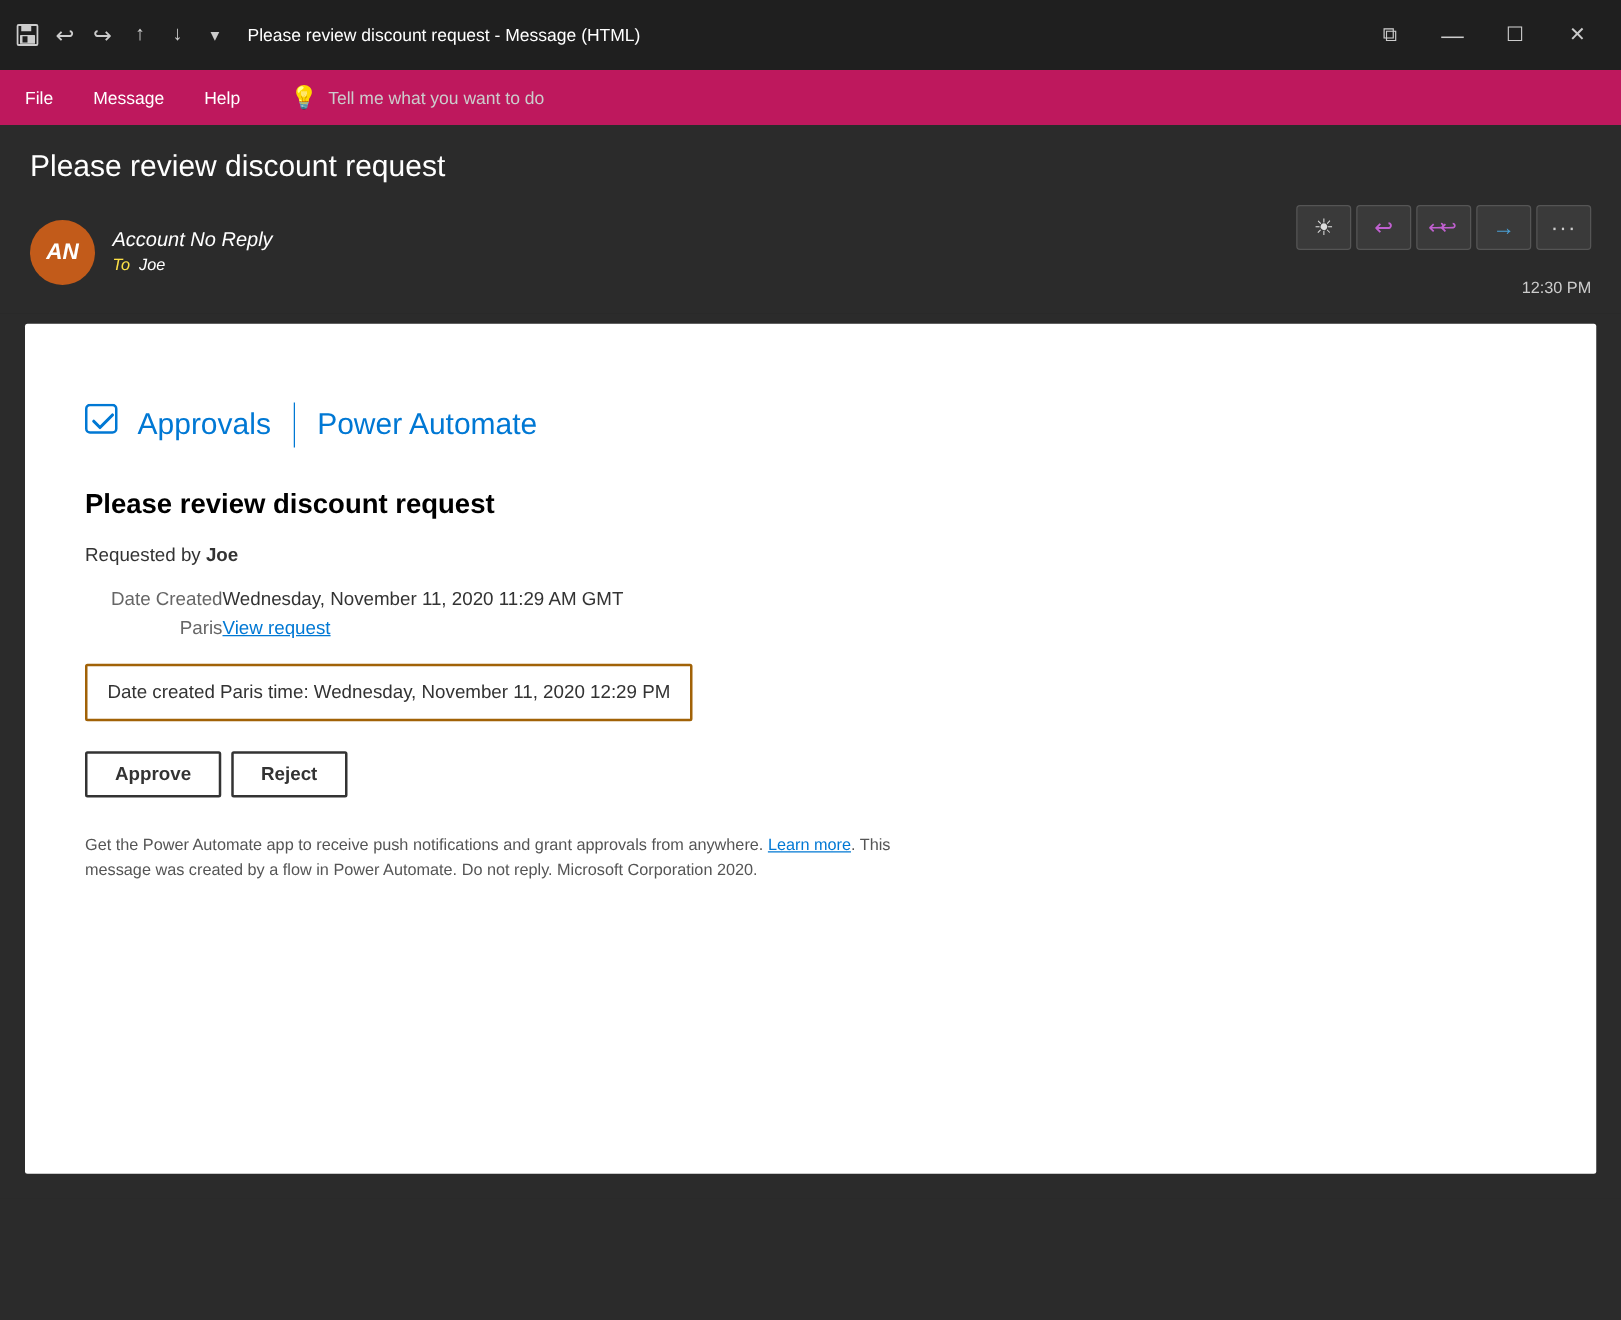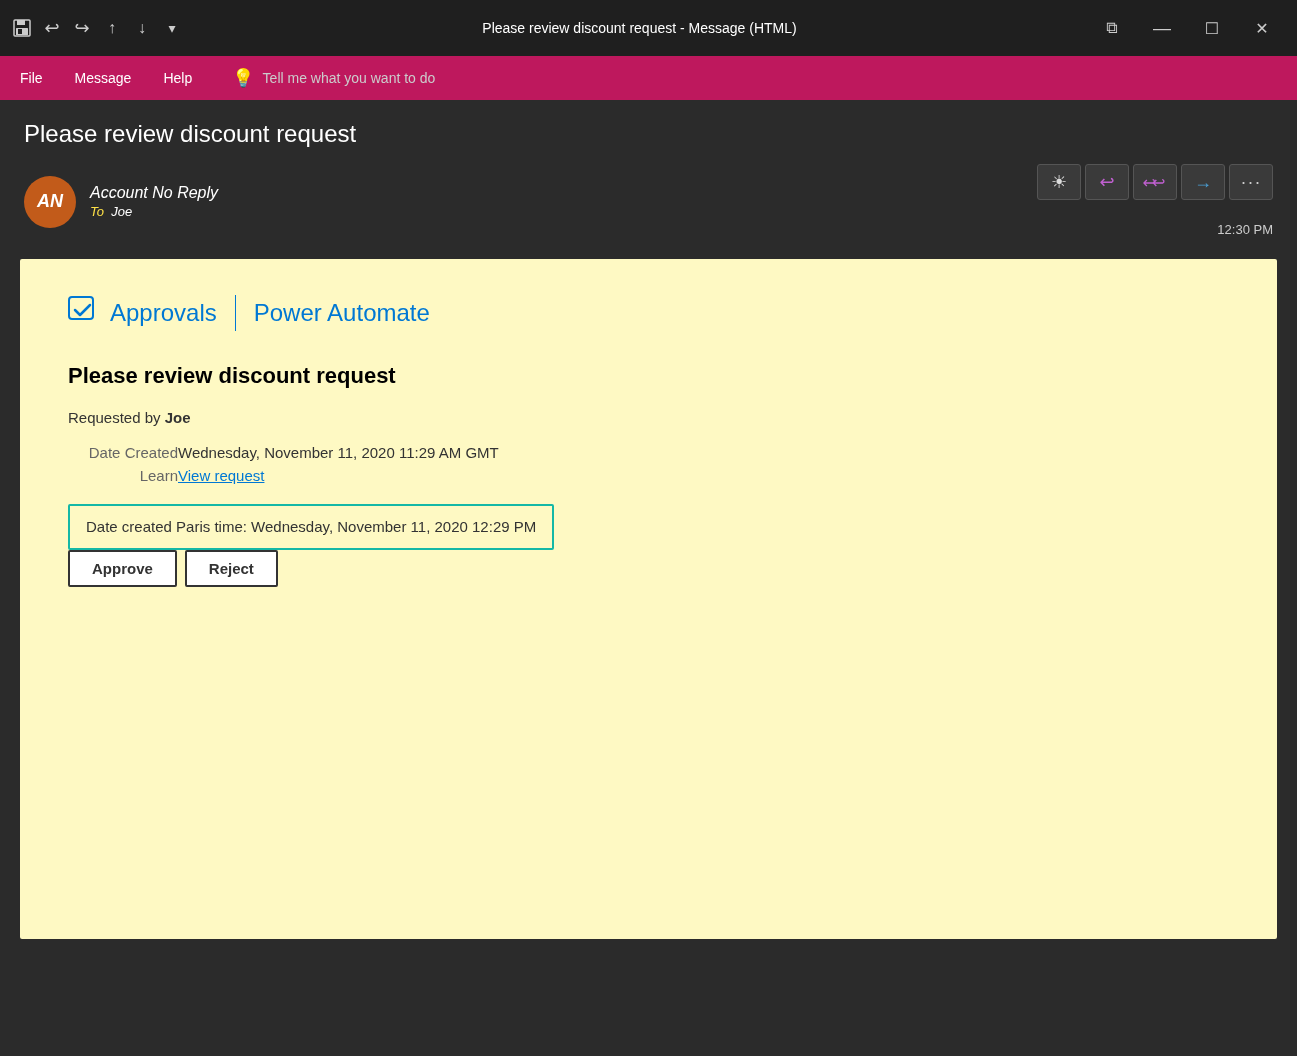--- a/index.html
+++ b/index.html
@@ -32,21 +32,21 @@
       height: 20px;
       display: flex;
       align-items: center;
       justify-content: center;
       color: #ccc;
       font-size: 16px;
       cursor: pointer;
     }
     .title-bar-title {
       flex: 1;
-      text-align: center;
+      text-align: left;
       font-size: 14px;
       color: #ffffff;
     }
     .title-bar-controls {
       display: flex;
       align-items: center;
       gap: 4px;
     }
     .title-bar-ctrl-btn {
       width: 46px;
@@ -164,23 +164,23 @@
       align-items: flex-end;
       gap: 6px;
     }
 
     
     .email-body-wrapper {
       background: #2b2b2b;
       padding: 8px 20px 20px 20px;
     }
     .email-body {
-      background: #fef9c3;
+      background: #ffffff;
       border-radius: 2px;
-      padding: 36px 48px 36px 48px;
+      padding: 63px 48px 36px 48px;
       min-height: 680px;
     }
 
     
     .approvals-header {
       display: flex;
       align-items: center;
       gap: 0;
       margin-bottom: 32px;
     }
@@ -238,23 +238,24 @@
       color: #333;
     }
     .meta-link {
       color: #0078d4;
       text-decoration: underline;
       cursor: pointer;
     }
 
     
     .highlight-box {
-      border: 2px solid #14b8a6;
+      border: 2px solid #a16207;
       border-radius: 2px;
       padding: 12px 16px;
+      margin-bottom: 24px;
       display: inline-block;
     }
     .highlight-box-text {
       font-size: 15px;
       color: #333;
     }
 
     
     .action-buttons {
       display: flex;
@@ -374,32 +375,35 @@
       <span>Requested by </span><strong>Joe</strong>
     </div>
 
     
     <div class="meta-table">
       <div class="meta-row">
         <span class="meta-label">Date Created</span>
         <span class="meta-value">Wednesday, November 11, 2020 11:29 AM GMT</span>
       </div>
       <div class="meta-row">
-        <span class="meta-label">Learn</span>
+        <span class="meta-label">Paris</span>
         <a class="meta-link" href="#">View request</a>
       </div>
     </div>
 
     
     <div class="highlight-box">
       <span class="highlight-box-text">Date created Paris time: Wednesday, November 11, 2020 12:29 PM</span>
     </div>
 
     
     <div class="action-buttons">
       <button class="btn-approve">Approve</button>
       <button class="btn-reject">Reject</button>
     </div>
 
     
+    <div class="footer-text">
+      <span>Get the Power Automate app to receive push notifications and grant approvals from anywhere. </span><a class="footer-link" href="#">Learn more</a><span>. This message was created by a flow in Power Automate. Do not reply. Microsoft Corporation 2020.</span>
+    </div>
 
   </div>
 </div>
 
 </body></html>

